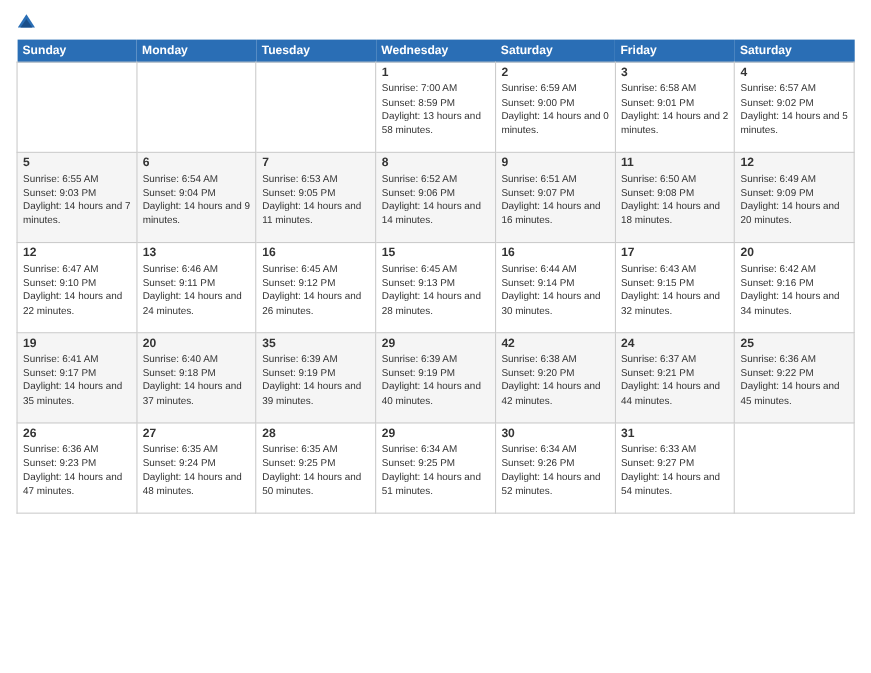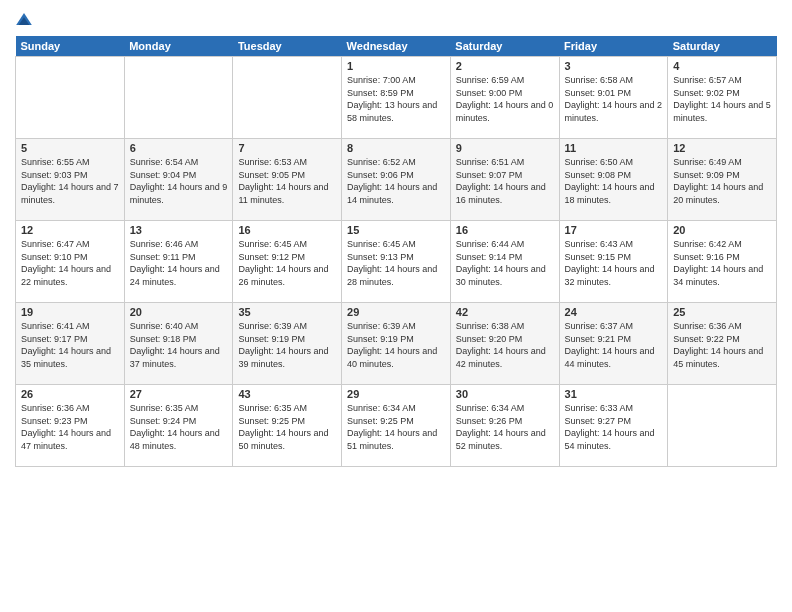--- a/index.html
+++ b/index.html
@@ -248,21 +248,21 @@
         <tr>
           <td class="cell">
             <div class="cell-date">26</div>
             <div class="cell-info">Sunrise: 6:36 AM<br>Sunset: 9:23 PM<br>Daylight: 14 hours and 47 minutes.</div>
           </td>
           <td class="cell">
             <div class="cell-date">27</div>
             <div class="cell-info">Sunrise: 6:35 AM<br>Sunset: 9:24 PM<br>Daylight: 14 hours and 48 minutes.</div>
           </td>
           <td class="cell">
-            <div class="cell-date">43</div>
+            <div class="cell-date">28</div>
             <div class="cell-info">Sunrise: 6:35 AM<br>Sunset: 9:25 PM<br>Daylight: 14 hours and 50 minutes.</div>
           </td>
           <td class="cell">
             <div class="cell-date">29</div>
             <div class="cell-info">Sunrise: 6:34 AM<br>Sunset: 9:25 PM<br>Daylight: 14 hours and 51 minutes.</div>
           </td>
           <td class="cell">
             <div class="cell-date">30</div>
             <div class="cell-info">Sunrise: 6:34 AM<br>Sunset: 9:26 PM<br>Daylight: 14 hours and 52 minutes.</div>
           </td>

